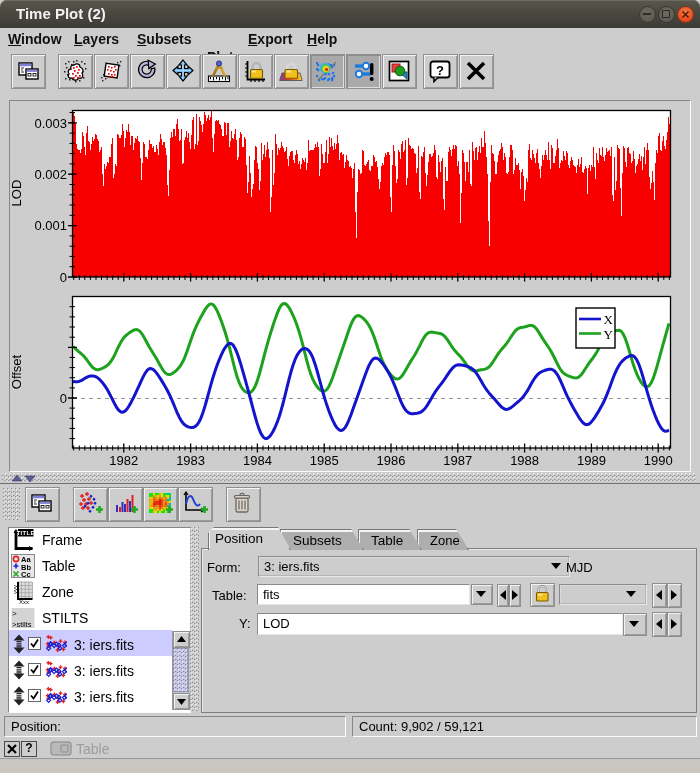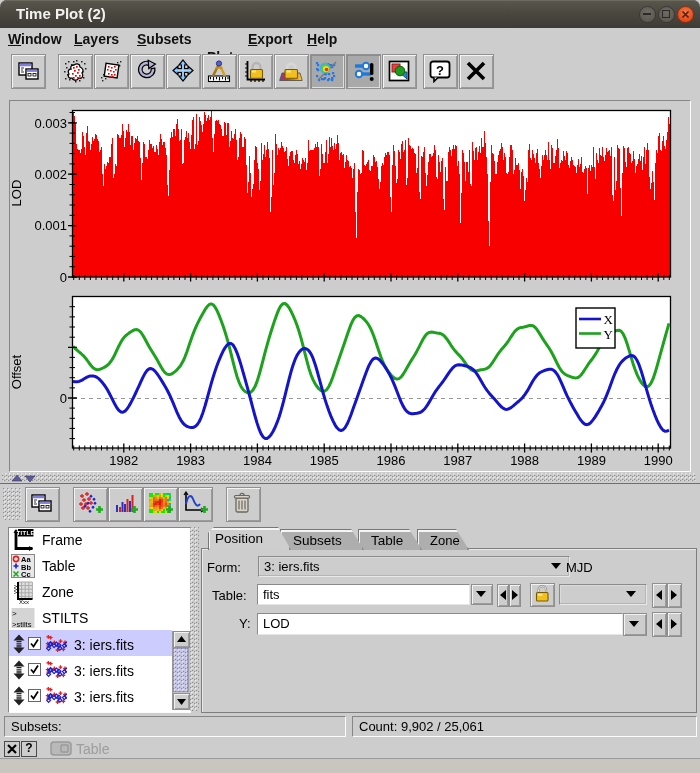--- a/index.html
+++ b/index.html
@@ -646,23 +646,23 @@
 <div class="lbl" style="left:239px;top:616px">Y:</div>
 <div class="field" style="left:257px;top:613px;width:364px;height:20px"></div>
 <div class="lbl" style="left:263px;top:616px">LOD</div>
 <div class="spin" style="left:623px;top:613px;width:22px;height:21px"></div>
 <div class="arr" style="left:629px;top:621px"></div>
 <div class="spin" style="left:652px;top:612px;width:13px;height:23px"></div>
 <div class="tl" style="left:656px;top:619px"></div>
 <div class="spin" style="left:667px;top:612px;width:13px;height:23px"></div>
 <div class="tr" style="left:671px;top:619px"></div>
 <div class="abs sunken" style="left:4px;top:716px;width:340px;height:19px"></div>
-<div class="lbl" style="left:11px;top:719px">Subsets:</div>
+<div class="lbl" style="left:11px;top:719px">Position:</div>
 <div class="abs sunken" style="left:352px;top:716px;width:343px;height:19px"></div>
-<div class="lbl" style="left:359px;top:719px">Count: 9,902 / 25,061</div>
+<div class="lbl" style="left:359px;top:719px">Count: 9,902 / 59,121</div>
 <div class="abs" style="left:4px;top:741px;width:14px;height:14px;background:#cdcdcd;border:1px solid #4a4a4a"></div>
 <svg class="abs" style="left:4px;top:741px" width="16" height="16">
     <path d="M4,4 L12,12 M12,4 L4,12" stroke="#000" stroke-width="2.2"></path>
   </svg>
 <div class="abs" style="left:21px;top:741px;width:14px;height:14px;background:#cdcdcd;border:1px solid #4a4a4a"></div>
 <div class="abs b" style="left:21px;top:741px;width:16px;height:16px;text-align:center;font-size:12px;line-height:15px">?</div>
 <svg class="abs" style="left:50px;top:741px" width="22" height="15">
     <rect x="1" y="1" width="20" height="13" rx="3" fill="#b9b9b9" stroke="#9a9a9a" stroke-width="1.5"></rect>
     <rect x="11" y="4" width="7" height="7" rx="1" fill="none" stroke="#9a9a9a" stroke-width="1.5"></rect>
   </svg>

